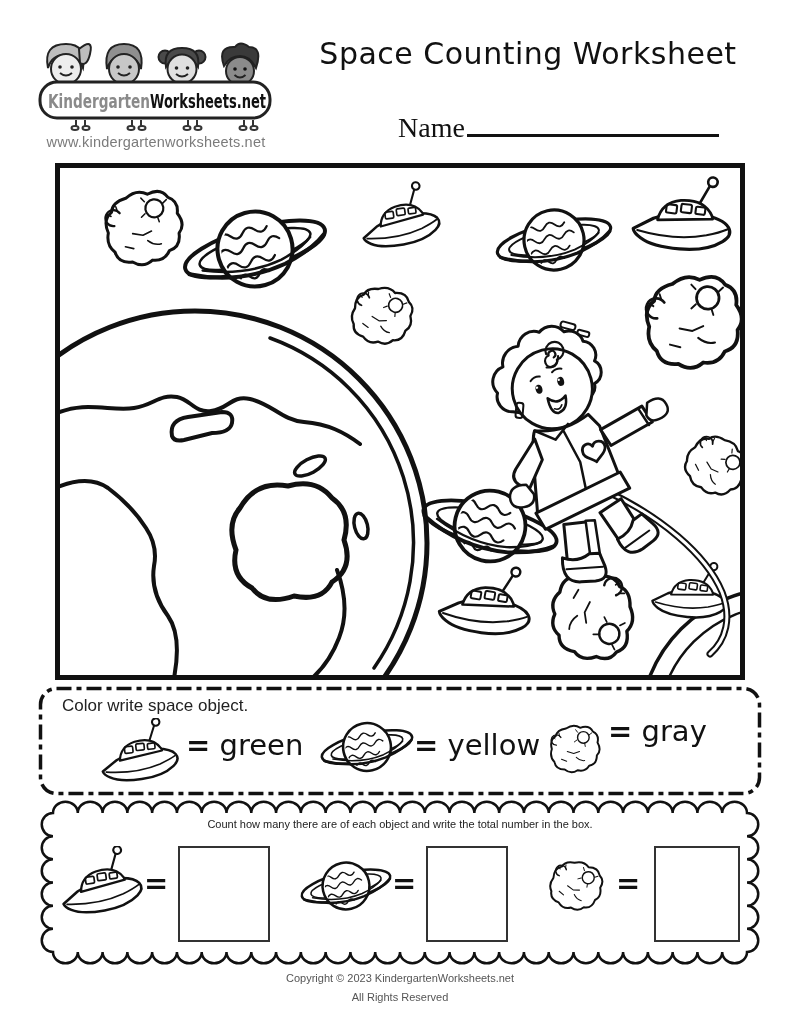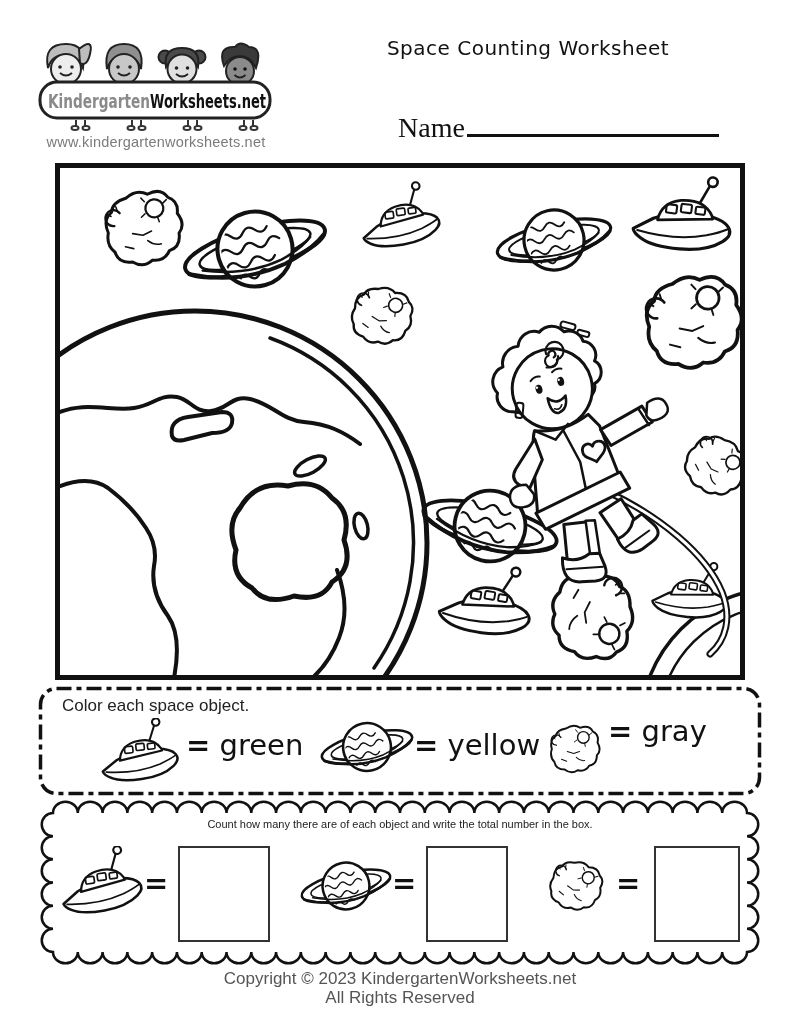--- a/index.html
+++ b/index.html
@@ -1,31 +1,31 @@
 <!DOCTYPE html>
 <html><head>
 <meta charset="utf-8">
 <style>
   html,body{margin:0;padding:0;background:#fff;}
   .page{position:relative;width:800px;height:1035px;background:#fff;overflow:hidden;
         font-family:"Liberation Sans",sans-serif;color:#1a1a1a;}
   .abs{position:absolute;}
-  .title{font-family:"DejaVu Sans",sans-serif;font-size:20px;letter-spacing:.5px;color:#111;
+  .title{font-family:"DejaVu Sans",sans-serif;font-size:30px;letter-spacing:.5px;color:#111;
          text-align:center;width:500px;}
   .name-row{font-family:Liberation Serif, serif;font-size:28px;color:#111;}
   .name-line{display:inline-block;width:252px;border-bottom:3px solid #111;height:30px;
              vertical-align:baseline;margin-left:2px;}
   .url{width:240px;text-align:center;font-size:14.5px;color:#7b7b7b;letter-spacing:.2px;}
   .frame{border:5px solid #111;background:#fff;}
   .instr{font-size:17px;color:#222;}
   .count-instr{font-size:11px;color:#222;text-align:center;width:676px;}
   .keyword{font-family:"DejaVu Sans",sans-serif;font-size:29px;color:#111;}
   .eq{font-family:"DejaVu Sans",sans-serif;font-size:29px;font-weight:600;color:#111;}
   .ansbox{background:#fff;border:2.5px solid #333;}
-  .footer{width:800px;text-align:center;font-size:17px;color:#555;line-height:19px;}
+  .footer{width:800px;text-align:center;font-size:11px;color:#555;line-height:19px;}
   svg{display:block;}
   text{font-family:"DejaVu Sans",sans-serif;}
 </style>
 </head>
 <body>
 
 <div class="page">
 
   <svg width="0" height="0" style="position:absolute" aria-hidden="true">
     <defs>
@@ -197,21 +197,21 @@
         <path d="M28,151 L57,140" stroke-width="2"></path>
         <path d="M-48,94 L44,76 L49,94 L-43,112 Z" fill="#fff" stroke-width="3"></path>
       </g>
     </svg>
   </div>
 
   <div class="abs" style="left:38px;top:686px;width:724px;height:110px">
     <svg class="abs" style="left:0;top:0" width="724" height="110">
       <rect x="2.5" y="2.5" width="719" height="105" rx="16" fill="#fff" stroke="#111" stroke-width="3.5" stroke-dasharray="15 5 5 5"></rect>
     </svg>
-    <div class="abs instr" style="left:24px;top:10px">Color each space object.</div>
+    <div class="abs instr" style="left:24px;top:10px">Color write space object.</div>
     <div class="abs" style="left:60px;top:32px">
       <svg width="86" height="66" viewBox="-52 -46 104 80">
           <use href="#sym-ufo" transform="rotate(-6)"></use>
         </svg>
     </div>
     <div class="abs keyword" style="left:148px;top:42px">
       <span class="eq">=</span>
       <span>green</span>
     </div>
     <div class="abs" style="left:278px;top:30px">

